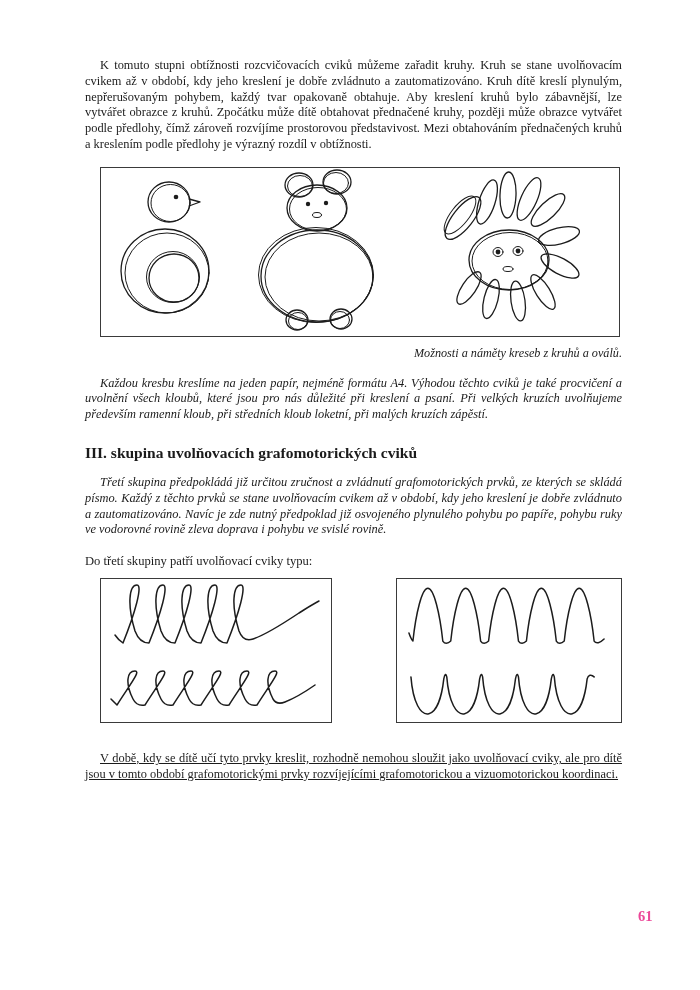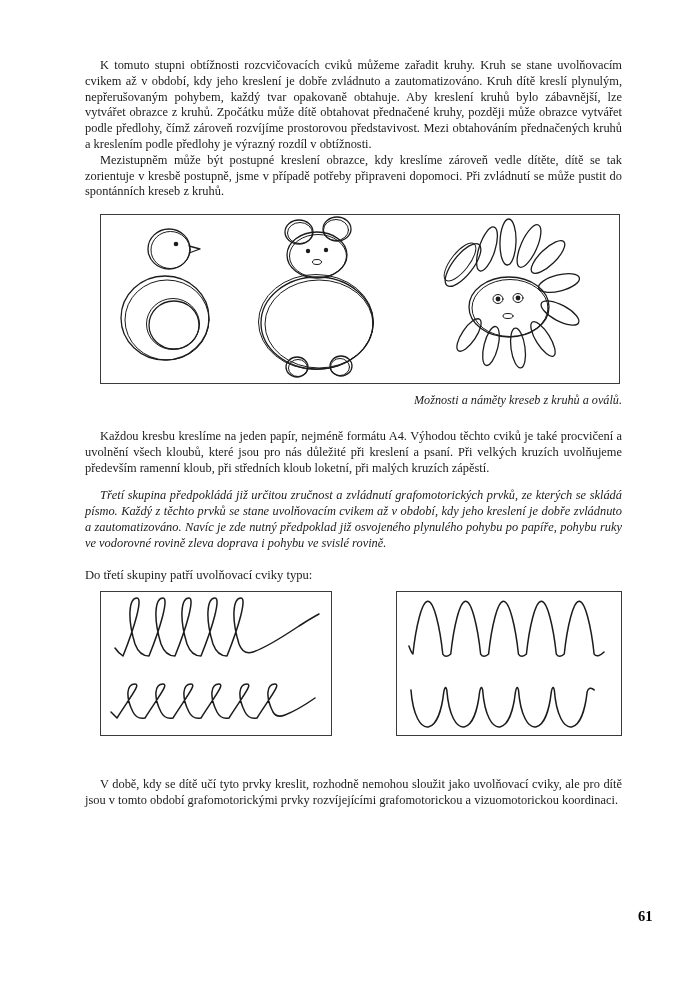--- a/index.html
+++ b/index.html
@@ -58,40 +58,39 @@
     display:flex;
     justify-content:space-between;
   }
   .fig2{width:232px;height:145px;}
   .fig3{width:226px;height:145px;}
   .figurebox svg{display:block;width:100%;height:100%;}
   .sketch{fill:none;stroke:#1c1c1c;stroke-width:1.3;stroke-linecap:round;stroke-linejoin:round;}
   .sketch-thin{fill:none;stroke:#1c1c1c;stroke-width:1;stroke-linecap:round;}
   .dot{fill:#1c1c1c;stroke:none;}
   .loops{fill:none;stroke:#1c1c1c;stroke-width:1.5;stroke-linecap:round;stroke-linejoin:round;}
-  .p3{margin-top:20px;}
+  .p3{margin-top:14px;font-style:italic;}
   .p4{margin-top:12px;font-style:italic;}
-  .p5{margin-top:41px;}
+  .p5{margin-top:28px;text-decoration:underline;}
   .pagenum{
     position:absolute;
     top:908px;left:638px;
     font-weight:bold;
     font-size:14.5px;
     font-family:"Liberation Serif", serif;
-    color:#000000;
+    color:#ec4899;
   }
 </style>
 </head>
 <body>
 
 <div class="page">
   <div class="content">
 
     <p>K tomuto stupni obtížnosti rozcvičovacích cviků můžeme zařadit kruhy. Kruh se stane uvolňovacím cvikem až v období, kdy jeho kreslení je dobře zvládnuto a zautomatizováno. Kruh dítě kreslí plynulým, nepřerušovaným pohybem, každý tvar opakovaně obtahuje. Aby kreslení kruhů bylo zábavnější, lze vytvářet obrazce z kruhů. Zpočátku může dítě obtahovat přednačené kruhy, později může obrazce vytvářet podle předlohy, čímž zároveň rozvíjíme prostorovou představivost. Mezi obtahováním přednačených kruhů a kreslením podle předlohy je výrazný rozdíl v obtížnosti.</p>
-    <p>Mezistupněm může být postupné kreslení obrazce, kdy kreslíme zároveň vedle dítěte, dítě se tak zorientuje v kresbě postupně, jsme v případě potřeby připraveni dopomoci. Při zvládnutí se může pustit do spontánních kreseb z kruhů.</p>
 
     <div class="figurebox fig1">
       <svg viewBox="0 0 518 168">
 
         <g>
           <ellipse class="sketch" cx="68" cy="34" rx="21" ry="20"></ellipse>
           <ellipse class="sketch-thin" cx="69.5" cy="35" rx="19.5" ry="18.5"></ellipse>
           <circle class="dot" cx="75" cy="29" r="2.3"></circle>
           <path class="sketch" d="M88,31 L99,34 L88,38"></path>
           <ellipse class="sketch" cx="64" cy="103" rx="44" ry="42"></ellipse>
@@ -140,20 +139,21 @@
           <ellipse class="sketch" cx="390" cy="131" rx="20" ry="7" transform="rotate(104 390 131)"></ellipse>
           <ellipse class="sketch" cx="368" cy="120" rx="19" ry="7" transform="rotate(124 368 120)"></ellipse>
         </g>
       </svg>
     </div>
 
     <p class="caption">Možnosti a náměty kreseb z kruhů a oválů.</p>
 
     <p class="p3">Každou kresbu kreslíme na jeden papír, nejméně formátu A4. Výhodou těchto cviků je také procvičení a uvolnění všech kloubů, které jsou pro nás důležité při kreslení a psaní. Při velkých kruzích uvolňujeme především ramenní kloub, při středních kloub loketní, při malých kruzích zápěstí.</p>
 
+    <h2 class="section-heading">III. skupina uvolňovacích grafomotorických cviků</h2>
 
     <p class="p4">Třetí skupina předpokládá již určitou zručnost a zvládnutí grafomotorických prvků, ze kterých se skládá písmo. Každý z těchto prvků se stane uvolňovacím cvikem až v období, kdy jeho kreslení je dobře zvládnuto a zautomatizováno. Navíc je zde nutný předpoklad již osvojeného plynulého pohybu po papíře, pohybu ruky ve vodorovné rovině zleva doprava i pohybu ve svislé rovině.</p>
 
     <p class="bold-intro">Do třetí skupiny patří uvolňovací cviky typu:</p>
 
     <div class="figrow">
       <div class="figurebox fig2">
         <svg viewBox="0 0 230 143">
           <g>
             <path class="loops" d="M14,56 C16,59 19,62 22,64

